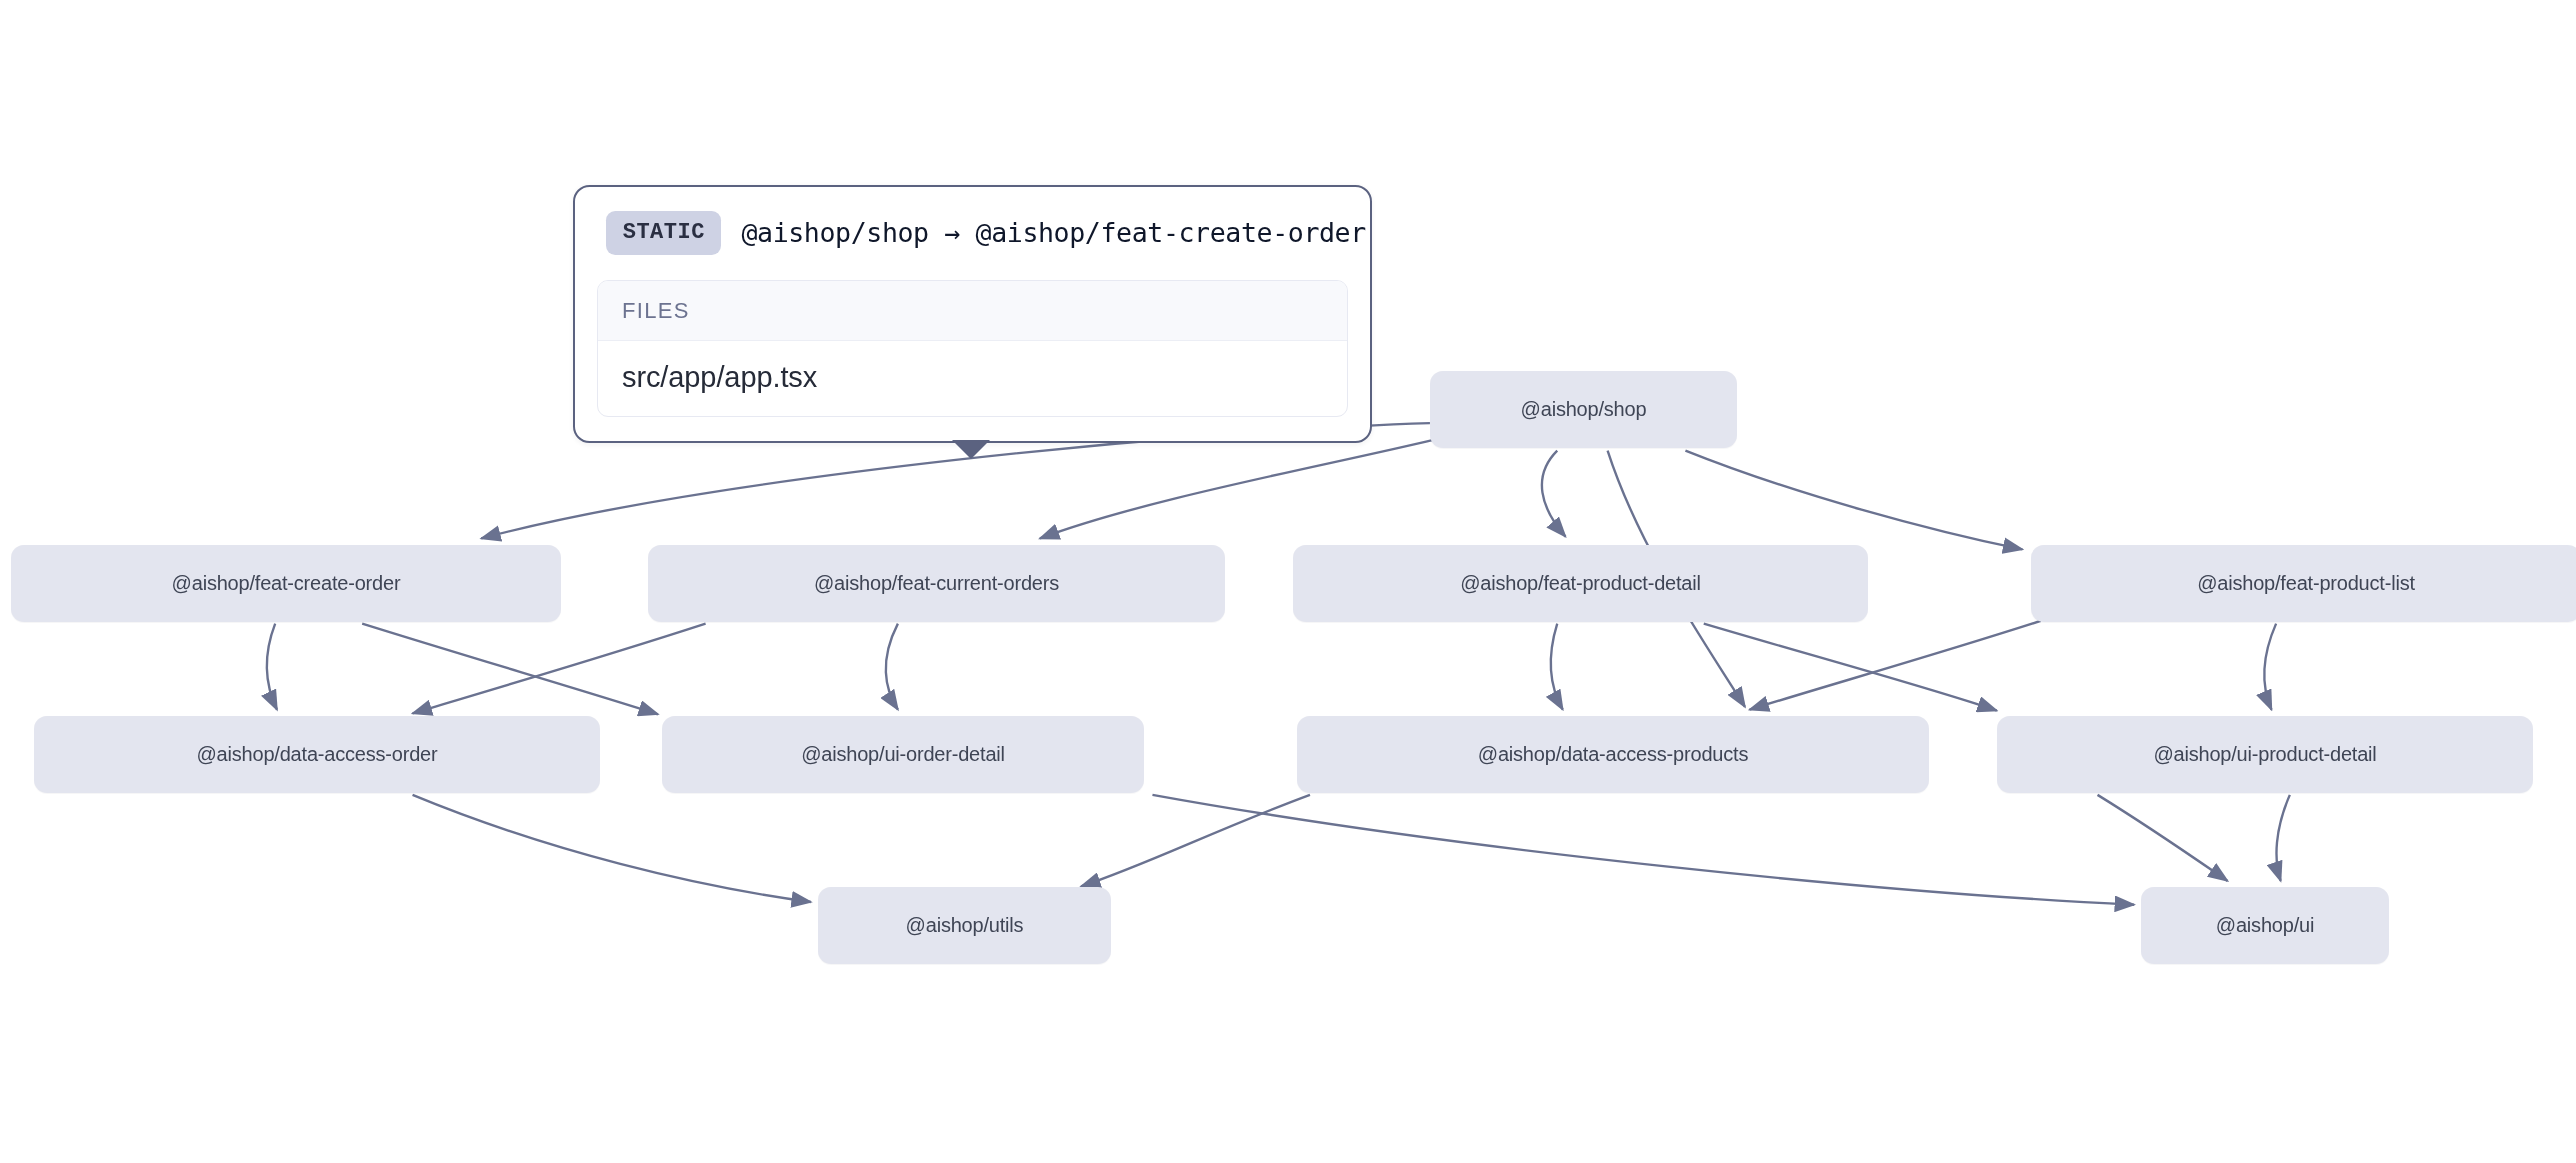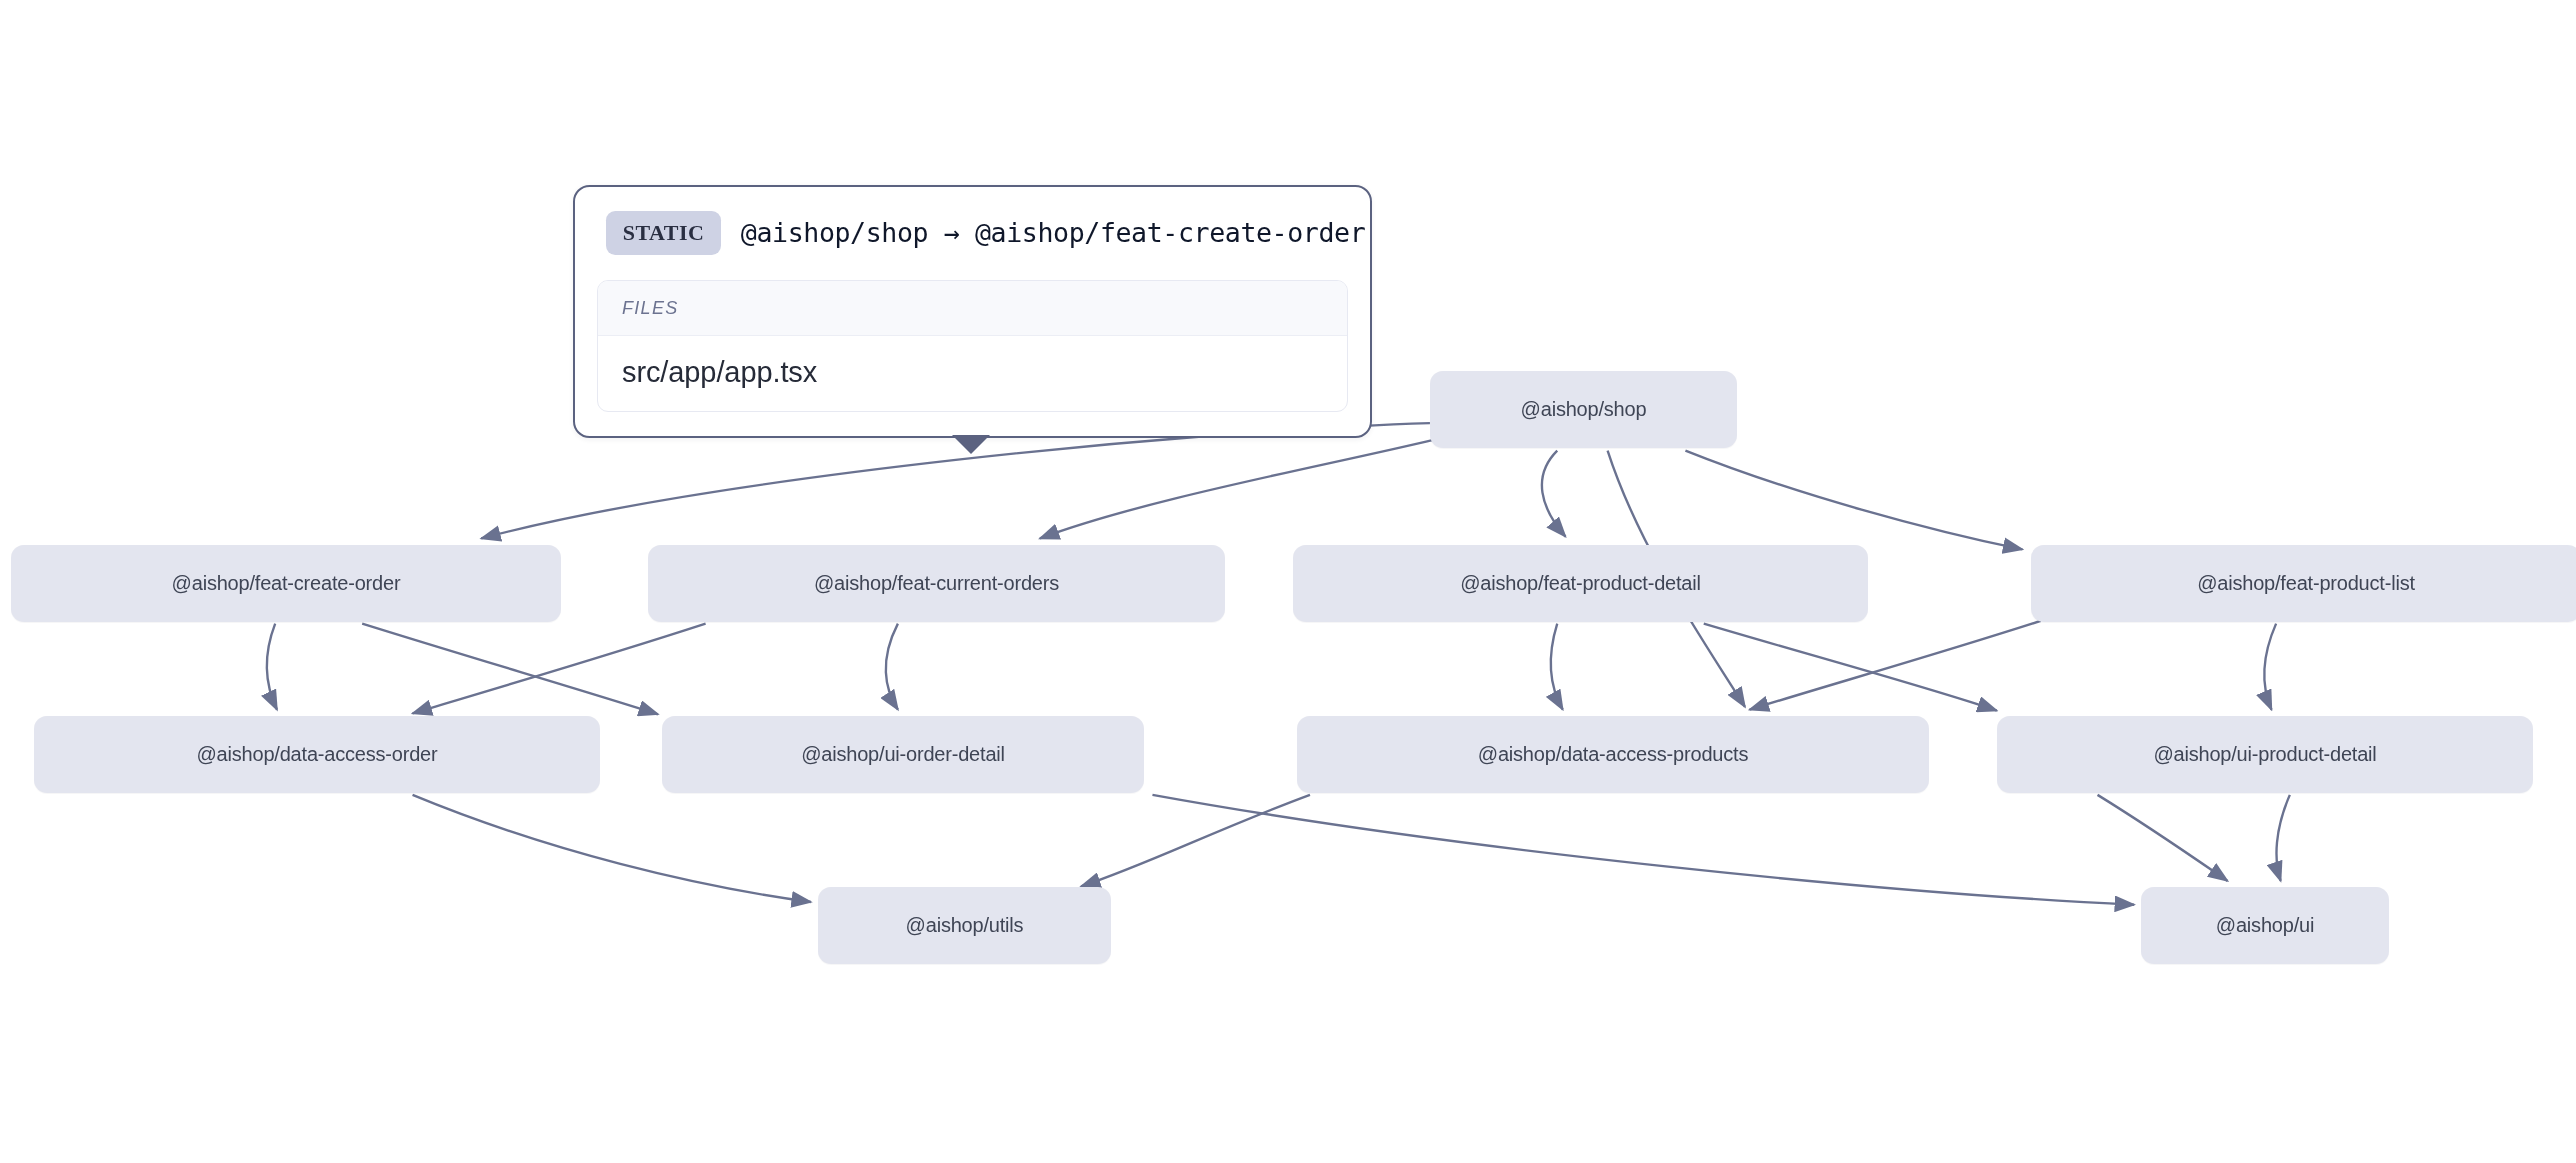--- a/index.html
+++ b/index.html
@@ -87,21 +87,21 @@
   }
   .badge-static {
     background: #ced2e4;
     color: #2a2f42;
     border-radius: 9.2px;
     font-size: 22px;
     font-weight: bold;
     letter-spacing: 0.5px;
     padding: 11px 16.5px;
     line-height: 1;
-    font-family: Liberation Serif, serif;
+    font-family: Liberation Mono, monospace;
     text-align: right;
   }
   .card-title {
     font-family: "DejaVu Sans Mono", monospace;
     font-size: 26.6px;
     color: #0f172a;
     letter-spacing: -0.4px;
     white-space: nowrap;
   }
 
@@ -109,24 +109,23 @@
     margin-top: 20px;
     border: 1.8px solid #e7e9f2;
     border-radius: 11px;
     overflow: hidden;
     background: #ffffff;
   }
   .files-panel-header {
     background: #f8f9fc;
     border-bottom: 1.8px solid #eceef5;
     color: #6c7390;
-    font-size: 18px;
+    font-size: 22px;
     letter-spacing: 1.3px;
     padding: 16.5px 0 16.5px 24px;
-    font-style: italic;
   }
   .files-panel-body {
     padding: 0;
   }
   .file-row {
     font-size: 29px;
     color: #262b38;
     padding: 20px 0 22px 24px;
     letter-spacing: -0.1px;
   }

